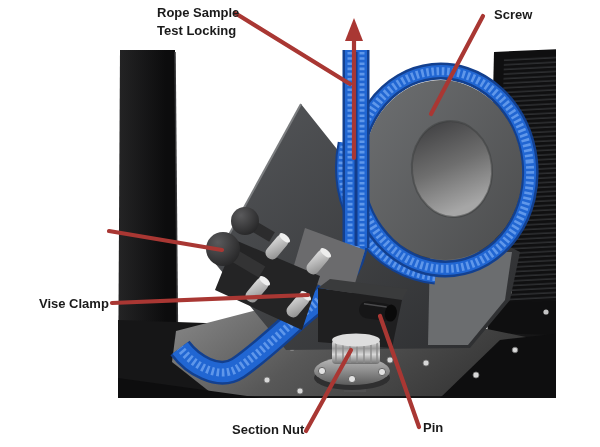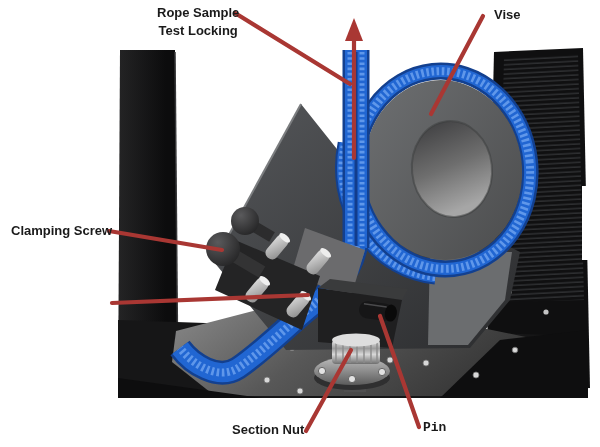--- a/index.html
+++ b/index.html
@@ -6,22 +6,22 @@
     --annotation:#a93733;
     --label-color:#1a1a1a;
     --rope:#2166d2;
     --rope-dark:#13408f;
     --rope-light:#5f97ea;
     --drum-gray:#5d5f60;
     --machine-black:#141414;
     --bg:#ffffff;
   }
   html,body{margin:0;padding:0;background:var(--bg);}
-  .stage{position:relative;width:600px;height:447px;background:var(--bg);
-         font-family:"Liberation Sans",sans-serif;overflow:hidden;text-align:center;}
+  .stage{position:relative;width:556px;height:447px;background:var(--bg);
+         font-family:"Liberation Sans",sans-serif;overflow:hidden;}
   .scene-svg{position:absolute;left:0;top:0;}
   .label{position:absolute;font-weight:bold;font-size:13px;line-height:18px;
          color:var(--label-color);white-space:nowrap;}
   .arrow{stroke:var(--annotation);stroke-width:4.2;stroke-linecap:round;fill:none;}
   .arrow-head{fill:var(--annotation);stroke:none;}
   .rope-base{stroke:var(--rope-dark);fill:none;}
   .rope-main{stroke:var(--rope);fill:none;}
   .rope-braid{stroke:var(--rope-light);fill:none;stroke-dasharray:2.6 2.6;}
 </style>
 </head>
@@ -204,17 +204,17 @@
       <line class="arrow" x1="112" y1="303" x2="308" y2="295"></line>
       <line class="arrow" x1="306" y1="431" x2="351" y2="350"></line>
       <line class="arrow" x1="419" y1="427" x2="380" y2="316"></line>
     </g>
   </svg>
 
   <div class="label" style="left:157px;top:4px;">
     <div>Rope Sample</div>
     <div>Test Locking</div>
   </div>
-  <div class="label" style="left:494px;top:6px;">Vise</div>
-  <div class="label" style="left:11px;top:222px;">Clamping Screw</div>
+  <div class="label" style="left:494px;top:6px;">Screw</div>
+  <div class="label" style="left:39px;top:295px;">Vise Clamp</div>
   <div class="label" style="left:232px;top:421px;">Section Nut</div>
-  <div class="label" style="left:423px;top:419px;font-family:Liberation Mono, monospace;">Pin</div>
+  <div class="label" style="left:423px;top:419px;">Pin</div>
 </div>
 
 </body></html>

